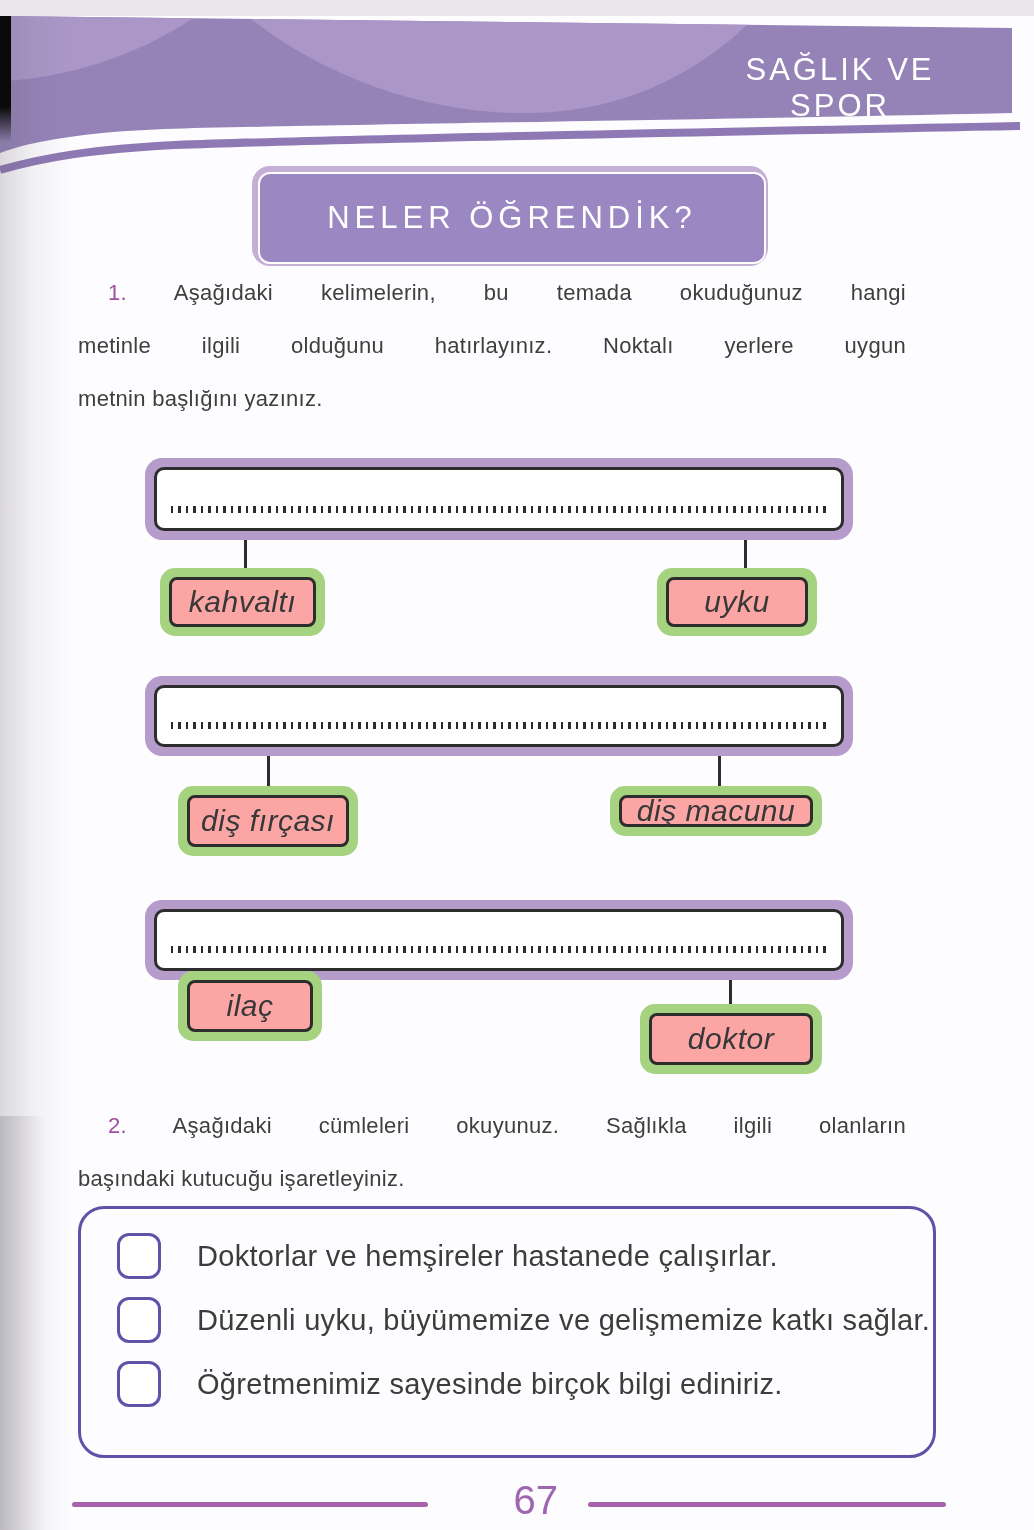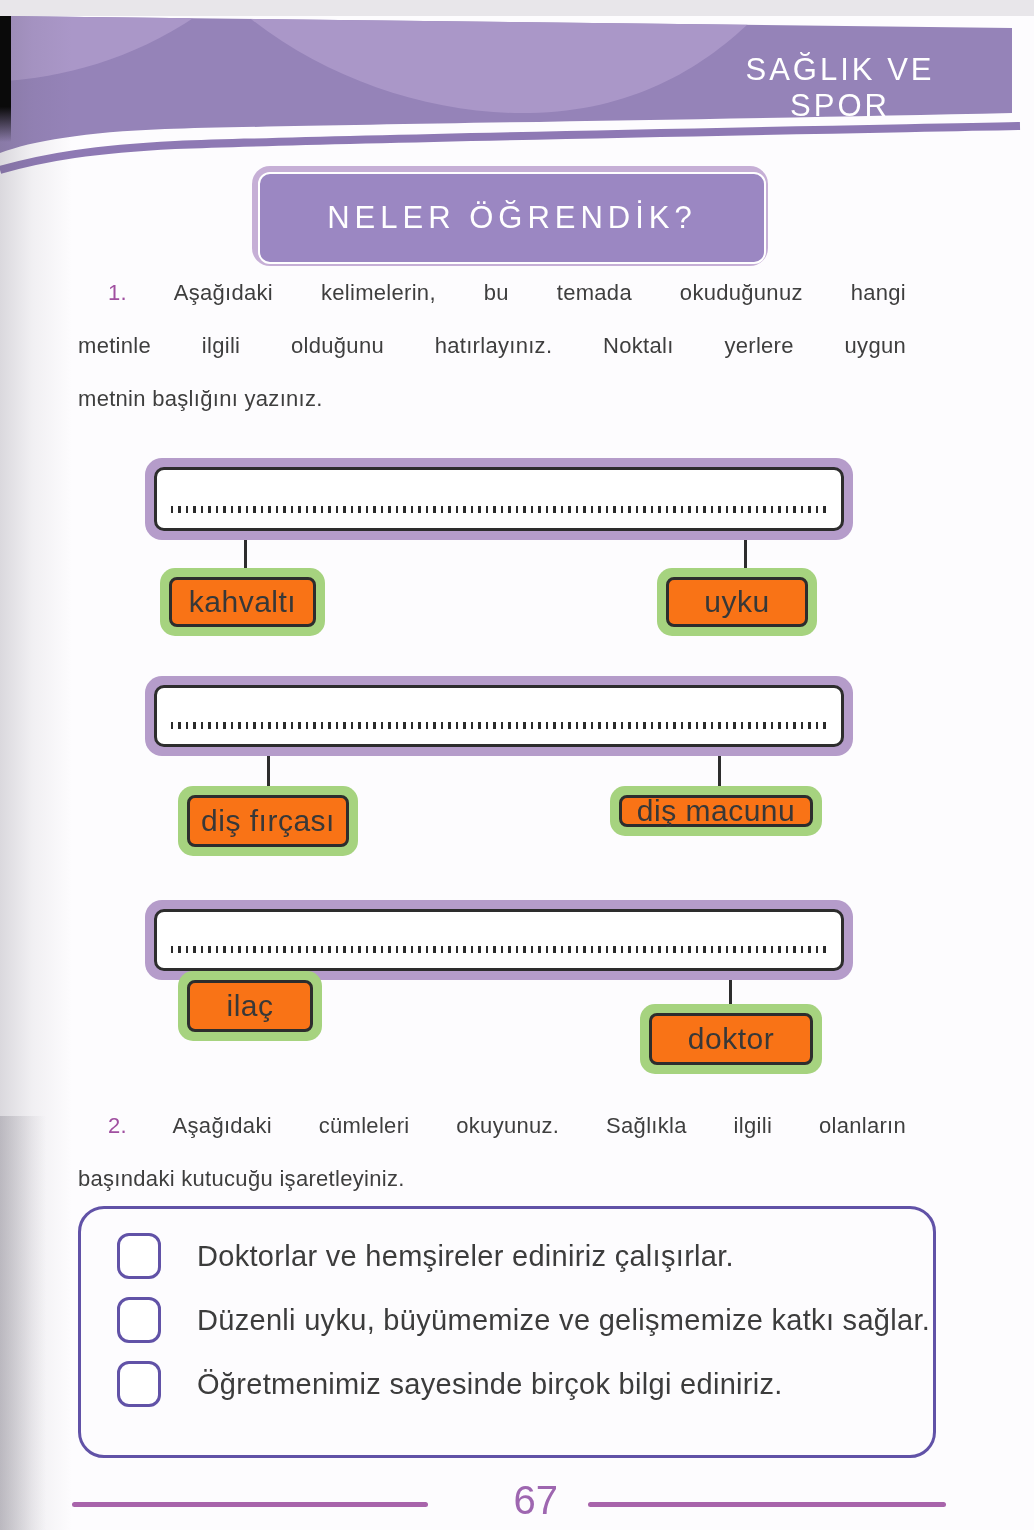--- a/index.html
+++ b/index.html
@@ -36,23 +36,23 @@
   #para2{top:1083px;}
 
   
   .pbox{position:absolute;background:#b59cca;border-radius:17px;padding:9px;box-sizing:border-box;}
   .pbox-inner{position:relative;width:100%;height:100%;background:#ffffff;
     border:3px solid #2d2d2d;border-radius:10px;box-sizing:border-box;}
   .dots{position:absolute;left:14px;right:14px;bottom:15px;height:7px;
     background:repeating-linear-gradient(90deg,#2b2b2b 0 2.5px,transparent 2.5px 7.5px);}
   .conn{position:absolute;width:3px;background:#2d2d2d;}
   .gbox{position:absolute;background:#a6d37f;border-radius:15px;padding:9px;box-sizing:border-box;}
-  .gbox-inner{width:100%;height:100%;background:#f97316;border:3px solid #2d2d2d;border-radius:8px;
+  .gbox-inner{width:100%;height:100%;background:#fca5a5;border:3px solid #2d2d2d;border-radius:8px;
     display:flex;align-items:center;justify-content:center;box-sizing:border-box;
-    font-size:30px;color:#383838;letter-spacing:.5px;white-space:nowrap;}
+    font-size:30px;color:#383838;letter-spacing:.5px;white-space:nowrap;font-style:italic;}
 
   
   .checklist{position:absolute;left:78px;top:1190px;width:858px;height:252px;
     border:3px solid #6152a7;border-radius:26px;box-sizing:border-box;
     padding:24px 0 0 36px;}
   .check-row{display:flex;align-items:center;height:46px;margin-bottom:18px;}
   .checkbox{width:44px;height:46px;border:3.5px solid #6152a7;border-radius:12px;
     box-sizing:border-box;background:#ffffff;flex:0 0 auto;cursor:pointer;}
   .check-text{margin-left:36px;font-size:29px;letter-spacing:.3px;color:#3c3c3c;white-space:nowrap;}
 
@@ -142,21 +142,21 @@
     <div class="jline indent">
       <span class="num">2.</span>
       <span>Aşağıdaki cümleleri okuyunuz. Sağlıkla ilgili olanların</span>
     </div>
     <div>başındaki kutucuğu işaretleyiniz.</div>
   </div>
 
   <div class="checklist">
     <div class="check-row">
       <span class="checkbox"></span>
-      <span class="check-text">Doktorlar ve hemşireler ediniriz çalışırlar.</span>
+      <span class="check-text">Doktorlar ve hemşireler hastanede çalışırlar.</span>
     </div>
     <div class="check-row">
       <span class="checkbox"></span>
       <span class="check-text">Düzenli uyku, büyümemize ve gelişmemize katkı sağlar.</span>
     </div>
     <div class="check-row">
       <span class="checkbox"></span>
       <span class="check-text">Öğretmenimiz sayesinde birçok bilgi ediniriz.</span>
     </div>
   </div>

